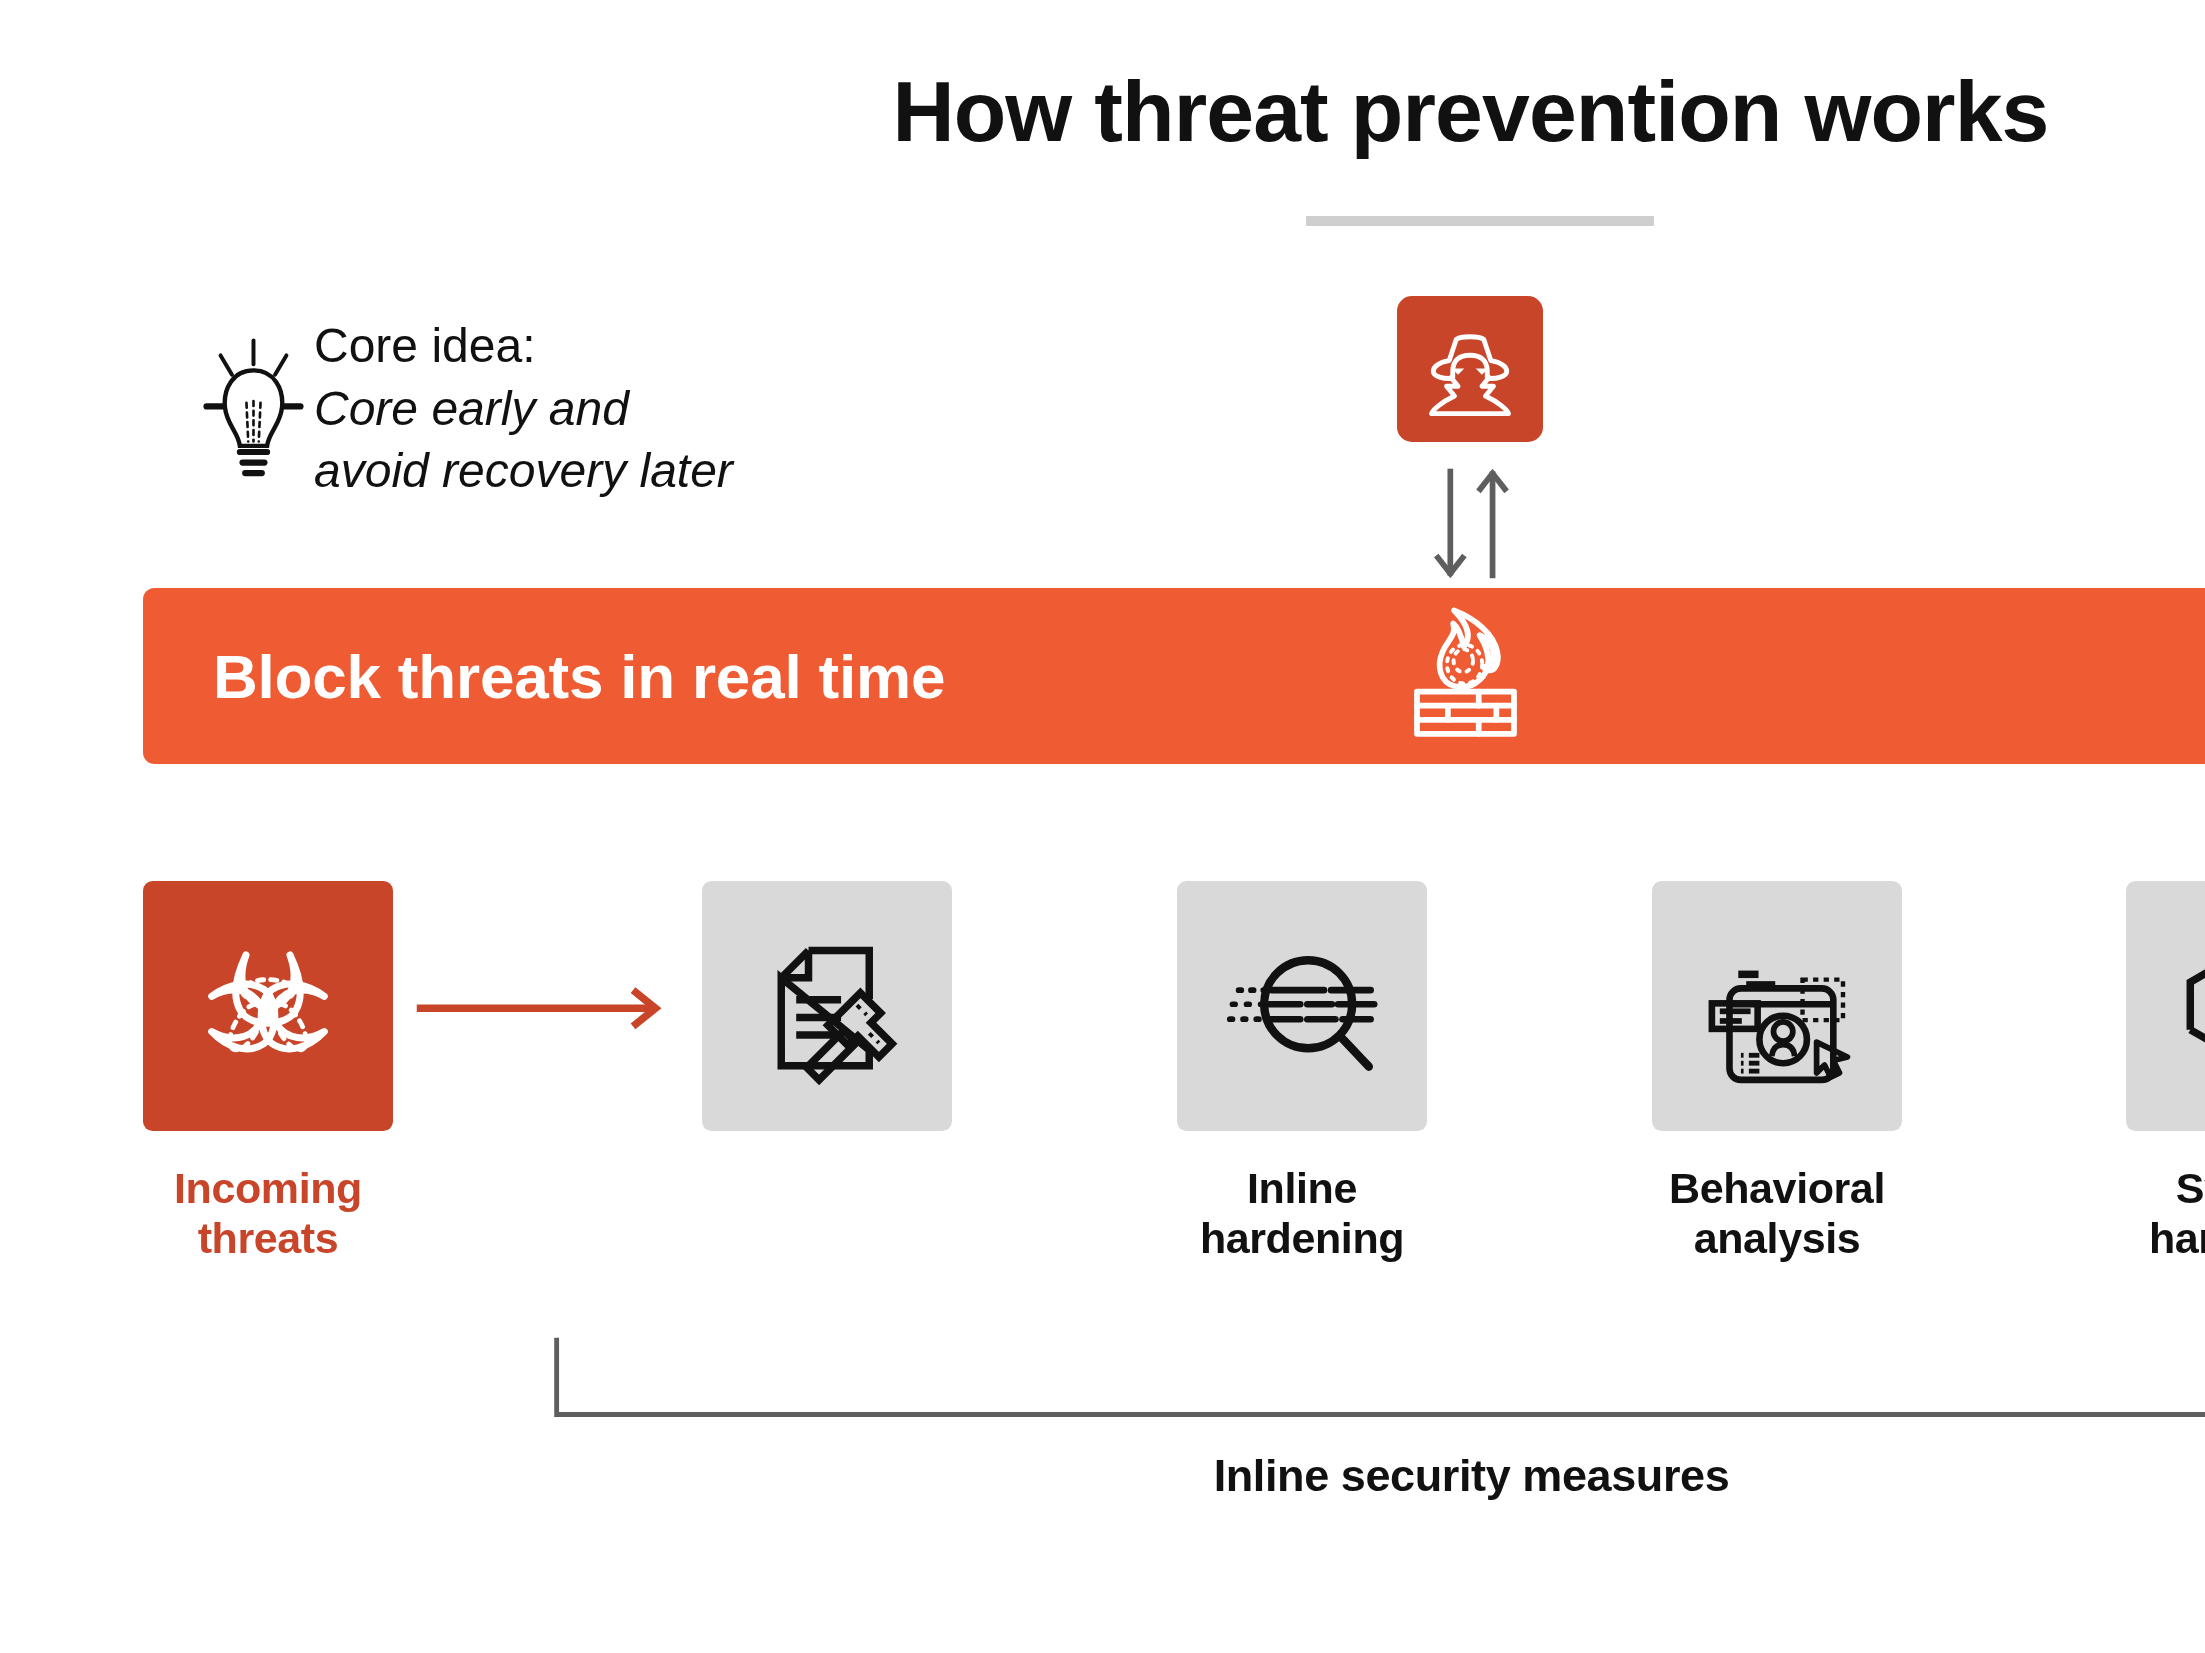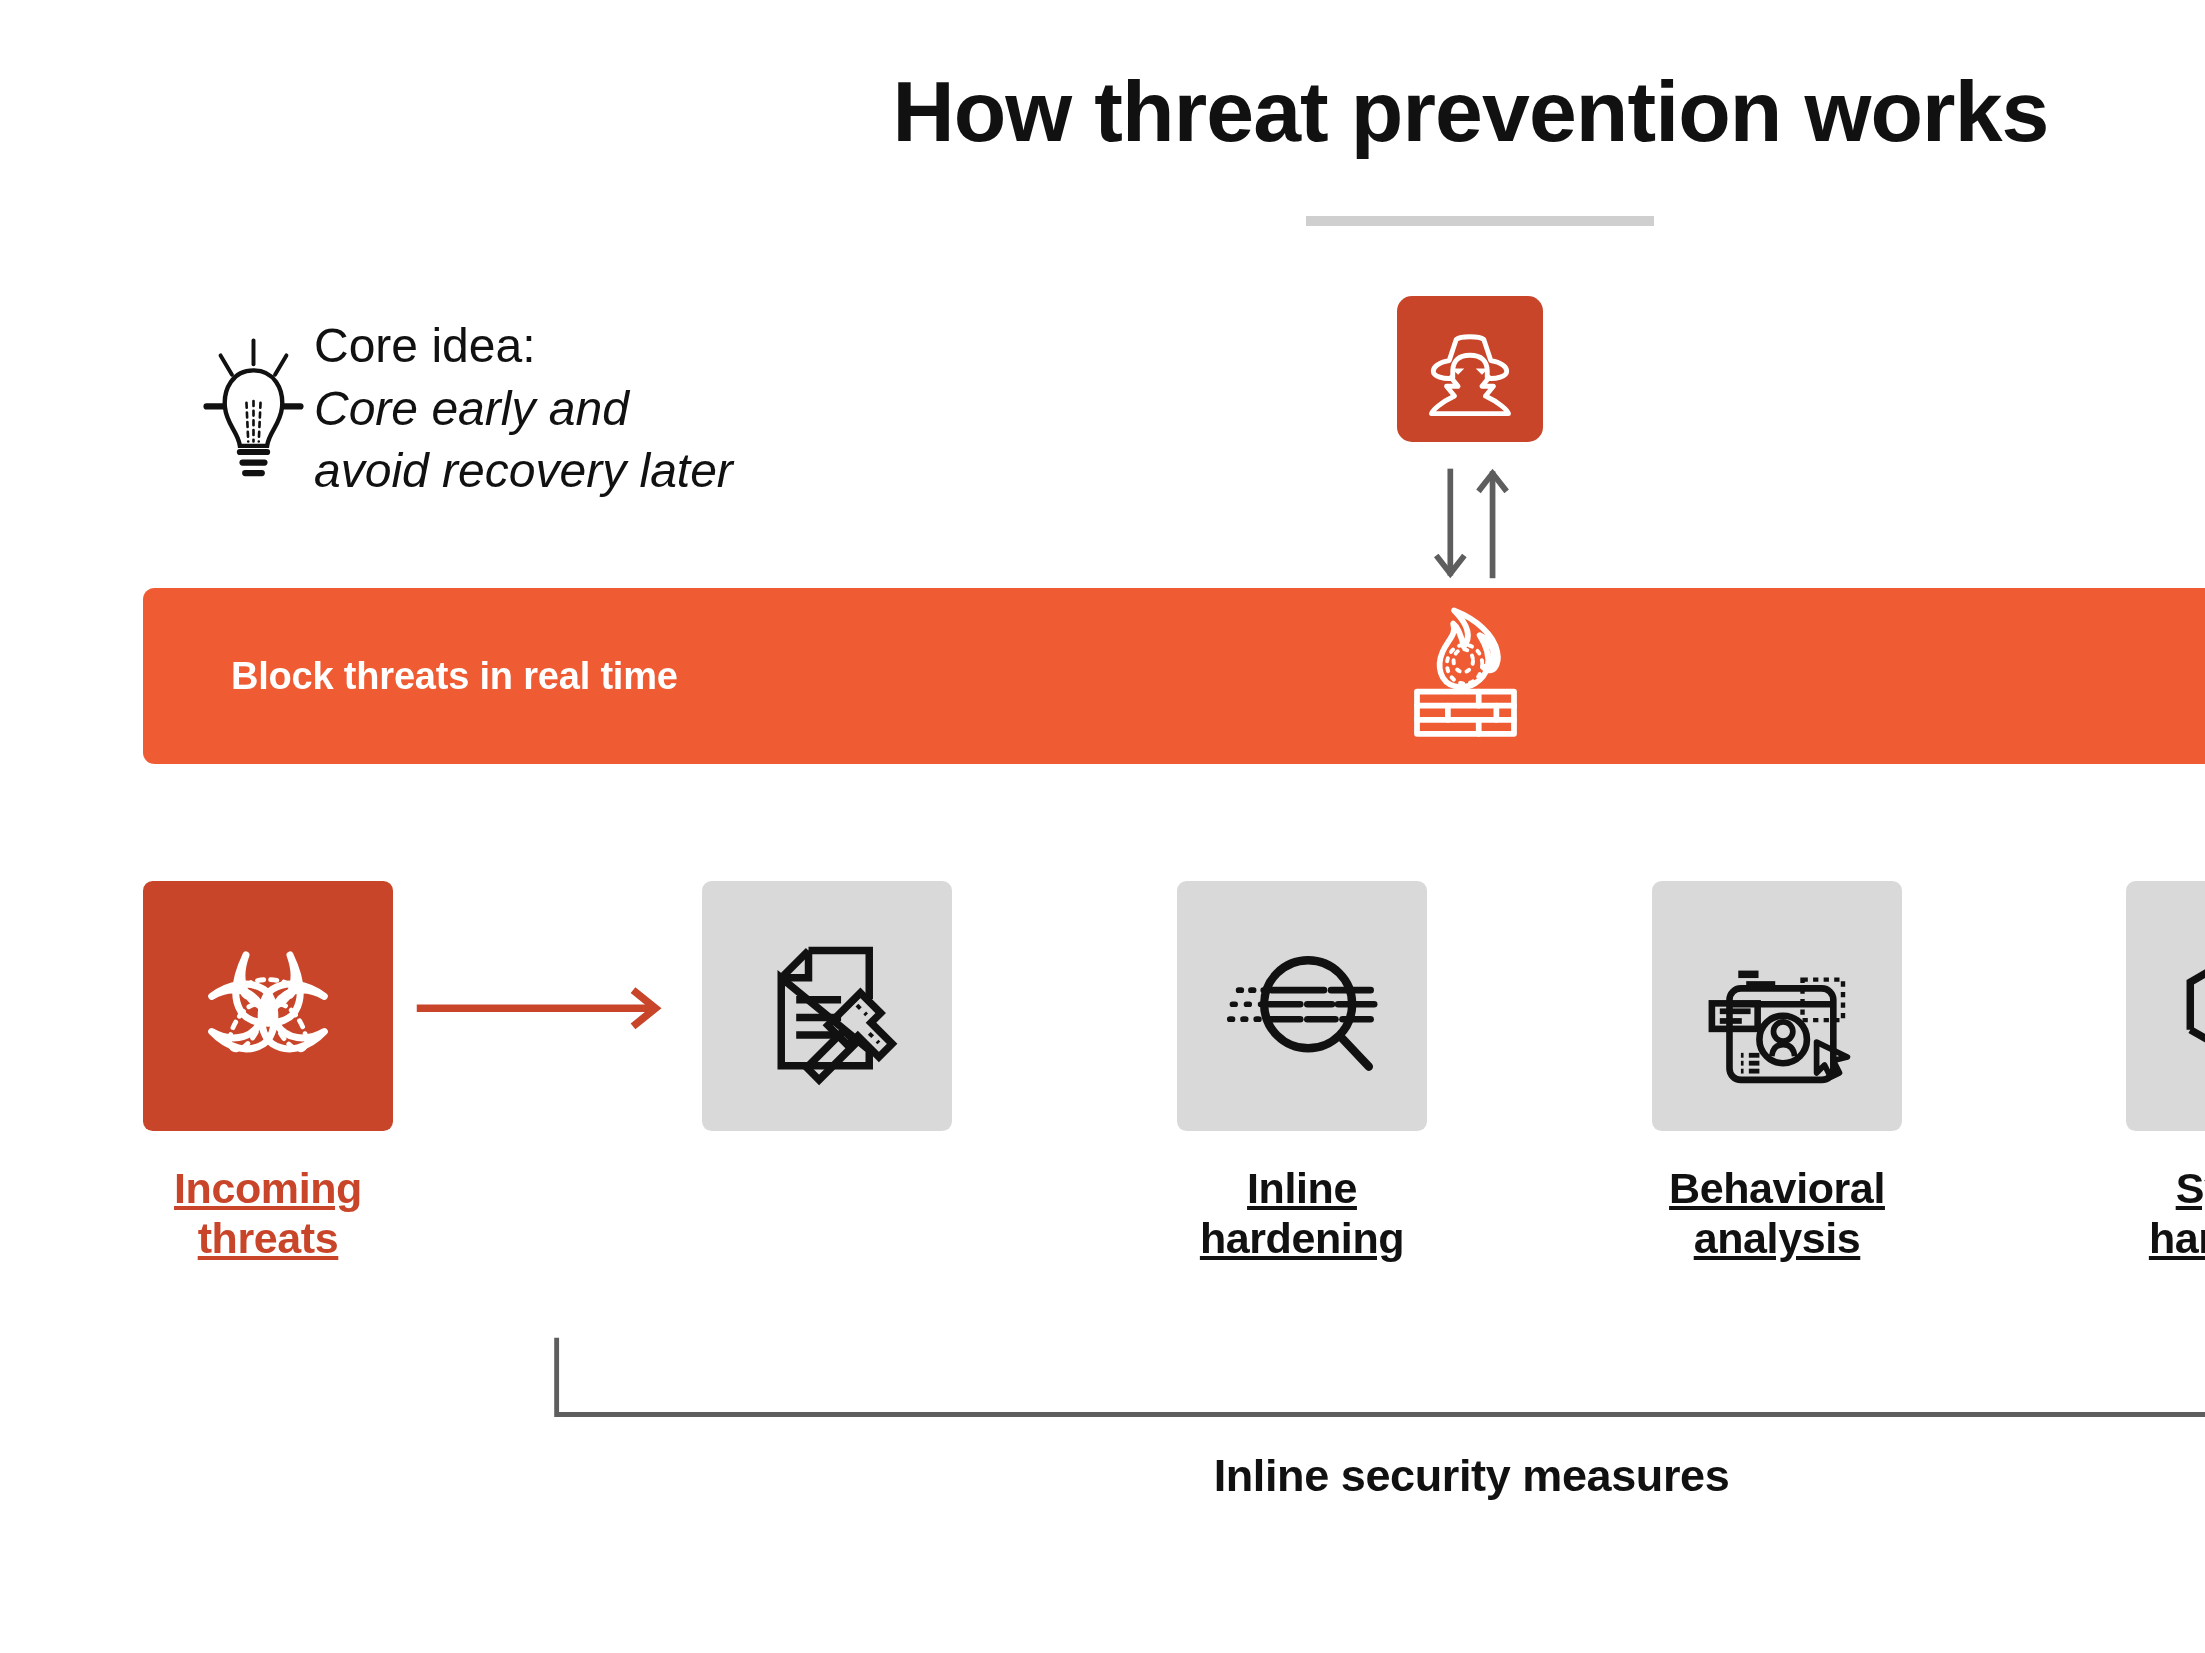--- a/index.html
+++ b/index.html
@@ -88,25 +88,25 @@
     position: absolute;
     top: 588px;
     left: 143px;
     width: 2644px;
     height: 176px;
     background: #EF5B32;
     border-radius: 11.5px;
   }
   #block-banner-label {
     position: absolute;
-    left: 88px;
+    left: 70px;
     top: 50%;
     transform: translateY(-50%);
     color: #ffffff;
-    font-size: 38px;
+    font-size: 62px;
     font-weight: bold;
     letter-spacing: -0.2px;
     white-space: nowrap;
   }
   #firewall-icon {
     position: absolute;
     left: 1402px;
     top: 606px;
     width: 127px;
     height: 132px;
@@ -137,21 +137,20 @@
   .stage-tile.danger  { background: #C8452A; }
   .stage-tile svg { width: 176px; height: 176px; }
   .stage-label {
     margin-top: 32px;
     text-align: center;
     font-size: 43px;
     font-weight: bold;
     line-height: 1.17;
     letter-spacing: -0.4px;
     color: #111111;
-    text-decoration: underline;
   }
   .stage-label.danger-text { color: #C8452A; }
 
   
   #stage-0 { left: 143px; }
   #stage-1 { left: 702px; }
   #stage-2 { left: 1177px; }
   #stage-3 { left: 1652px; }
   #stage-4 { left: 2126px; }
 

